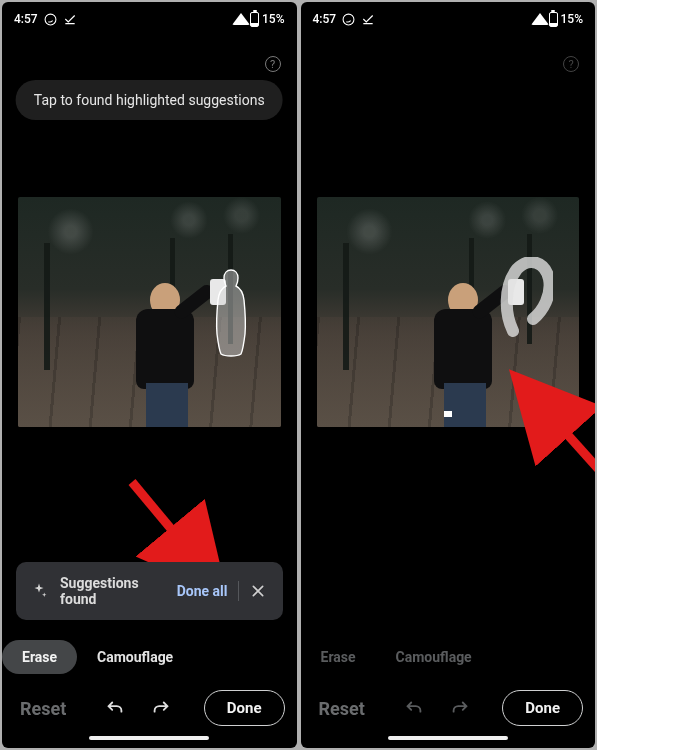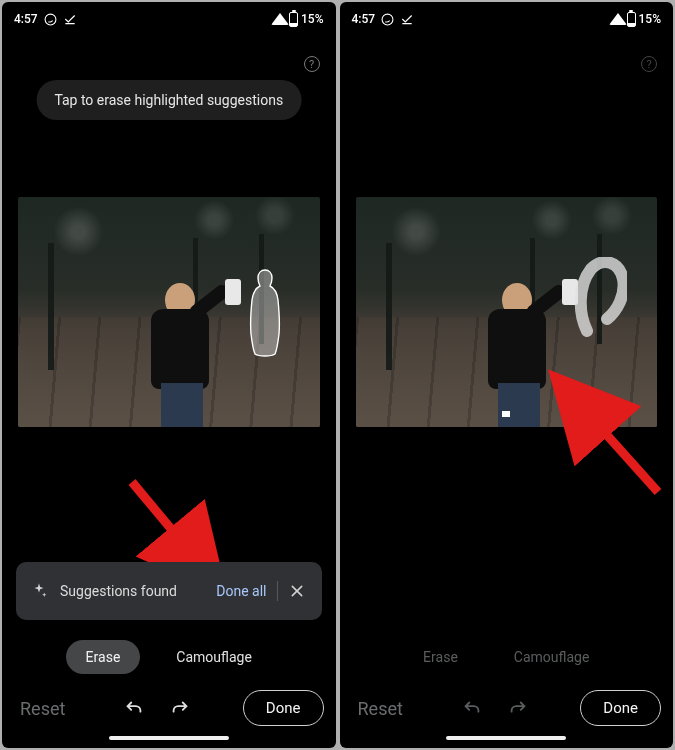--- a/index.html
+++ b/index.html
@@ -5,21 +5,21 @@
   * { margin: 0; padding: 0; box-sizing: border-box; }
   body {
     background: #fff;
     font-family: -apple-system, BlinkMacSystemFont, "Segoe UI", Roboto, Arial, sans-serif;
     width: 675px;
     height: 750px;
     overflow: hidden;
   }
   .shell {
     display: flex;
-    width: 675px;
+    width: 597px;
     height: 750px;
     background: #b0b0b0;
     gap: 4px;
     padding: 2px;
   }
   .phone {
     background: #000;
     width: 335px;
     height: 746px;
     border-radius: 6px;
@@ -161,20 +161,21 @@
   
   .arrow {
     position: absolute;
     pointer-events: none;
   }
   .arrow svg { width: 100%; height: 100%; }
   
   .bottom {
     position: absolute; bottom: 0; left: 0; right: 0;
     padding-bottom: 8px;
+    font-weight: bold;
   }
   .suggestion-bar {
     margin: 0 14px 20px 14px;
     background: #303135;
     border-radius: 10px;
     display: flex;
     align-items: center;
     padding: 12px 8px 12px 14px;
     font-size: 14px;
   }
@@ -184,21 +185,21 @@
     color: #a8c7fa; font-size: 14px; padding: 2px 8px;
     cursor: pointer;
   }
   .divider { width: 1px; height: 20px; background: #55575b; margin: 0 2px; }
   .close-btn {
     width: 34px; height: 34px; display: flex;
     align-items: center; justify-content: center;
     color: #cfcfcf; cursor: pointer; font-size: 18px;
   }
   .mode-row {
-    display: flex; justify-content: center; gap: 16px;
+    display: flex; justify-content: flex-start; gap: 0;
     margin-bottom: 16px;
   }
   .chip {
     font-size: 14px;
     padding: 9px 20px;
     border-radius: 20px;
     cursor: pointer;
   }
   .chip.active {
     background: #444648; color: #f2f2f2;
@@ -259,21 +260,21 @@
           <span class="batt">
               <span class="batt-fill"></span>
             </span>
           <span>15%</span>
         </span>
       </div>
     </div>
 
     <div class="tooltip-row">
       <span class="help-icon">?</span>
-      <div class="tooltip">Tap to erase highlighted suggestions</div>
+      <div class="tooltip">Tap to found highlighted suggestions</div>
     </div>
 
     <div class="image-zone">
       <div class="photo"></div>
       <div class="ground"></div>
       <div class="pole" style="left:10%;top:20%;height:55%"></div>
       <div class="pole" style="left:58%;top:18%;height:52%;width:5px"></div>
       <div class="pole" style="left:80%;top:16%;height:48%;width:5px"></div>
       <div class="person">
         <div class="hair"></div>

